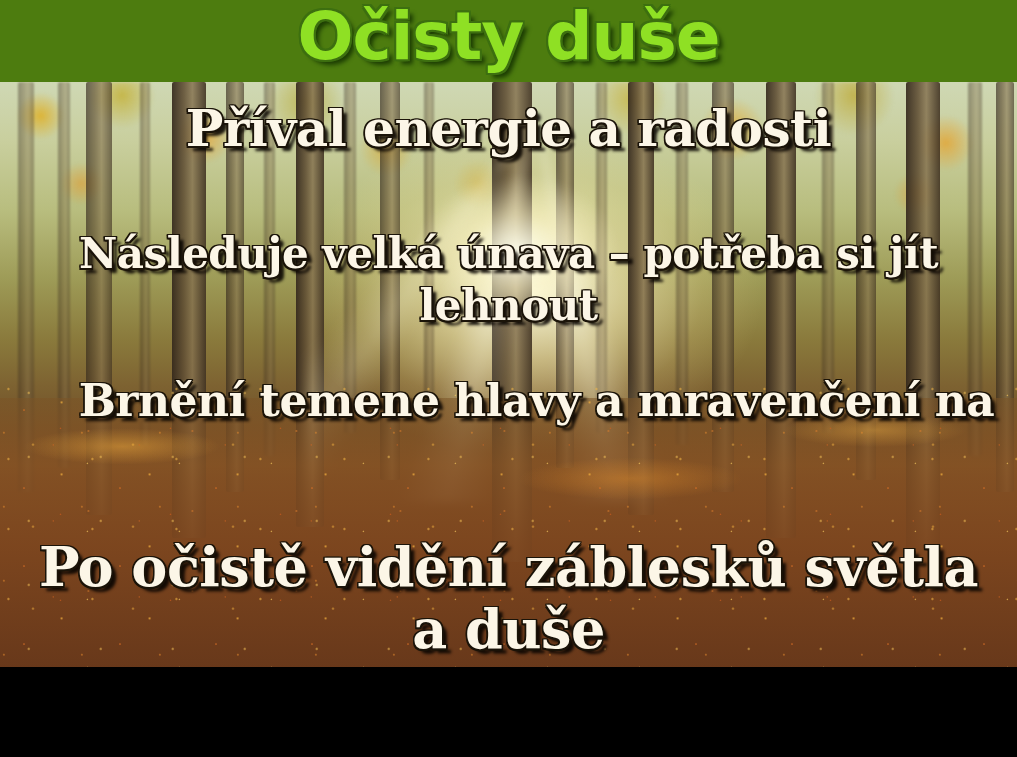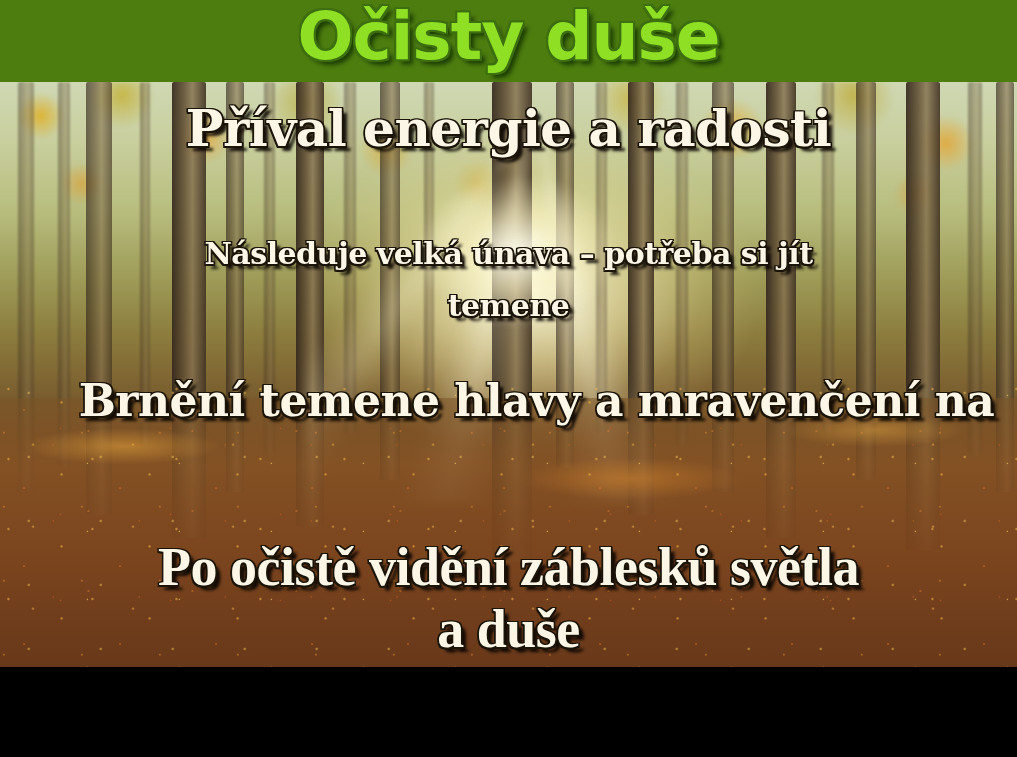--- a/index.html
+++ b/index.html
@@ -183,23 +183,23 @@
       -1.5px 0 0 #1b1409,
        0 1.5px 0 #1b1409,
        0 -1.5px 0 #1b1409,
        1.5px 1.5px 0 #1b1409,
       -1.5px 1.5px 0 #1b1409,
        1.5px -1.5px 0 #1b1409,
       -1.5px -1.5px 0 #1b1409,
        5px 5px 3px rgba(10,6,2,0.9);
   }
   #para-1 { top: 100px;  font-size: 50px; line-height: 58px; }
-  #para-2 { top: 228px;  font-size: 30px; line-height: 52px; text-align: center; }
+  #para-2 { top: 228px;  font-size: 42px; line-height: 52px; text-align: center; }
   #para-3 { top: 374px;  font-size: 44px; line-height: 54px; padding-left: 28px; }
-  #para-4 { top: 536px;  font-size: 54px; line-height: 62px; font-family: Liberation Serif, serif; }
+  #para-4 { top: 536px;  font-size: 54px; line-height: 62px; }
 
   .bodyline .l { display: block; white-space: nowrap; }
 </style>
 </head>
 <body>
 
 <div id="slide">
 
   <div id="title-band">
     <div id="slide-title">Očisty duše</div>
@@ -240,21 +240,21 @@
   </div>
 
   <div id="text-layer">
 
     <div id="para-1" class="bodyline">
       <span class="l">Příval energie a radosti</span>
     </div>
 
     <div id="para-2" class="bodyline">
       <span class="l">Následuje velká únava – potřeba si jít</span>
-      <span class="l">temene</span>
+      <span class="l">lehnout</span>
     </div>
 
     <div id="para-3" class="bodyline">
       <span class="l">Brnění temene hlavy a mravenčení na</span>
     </div>
 
     <div id="para-4" class="bodyline">
       <span class="l">Po očistě vidění záblesků světla</span>
       <span class="l">a duše</span>
     </div>

